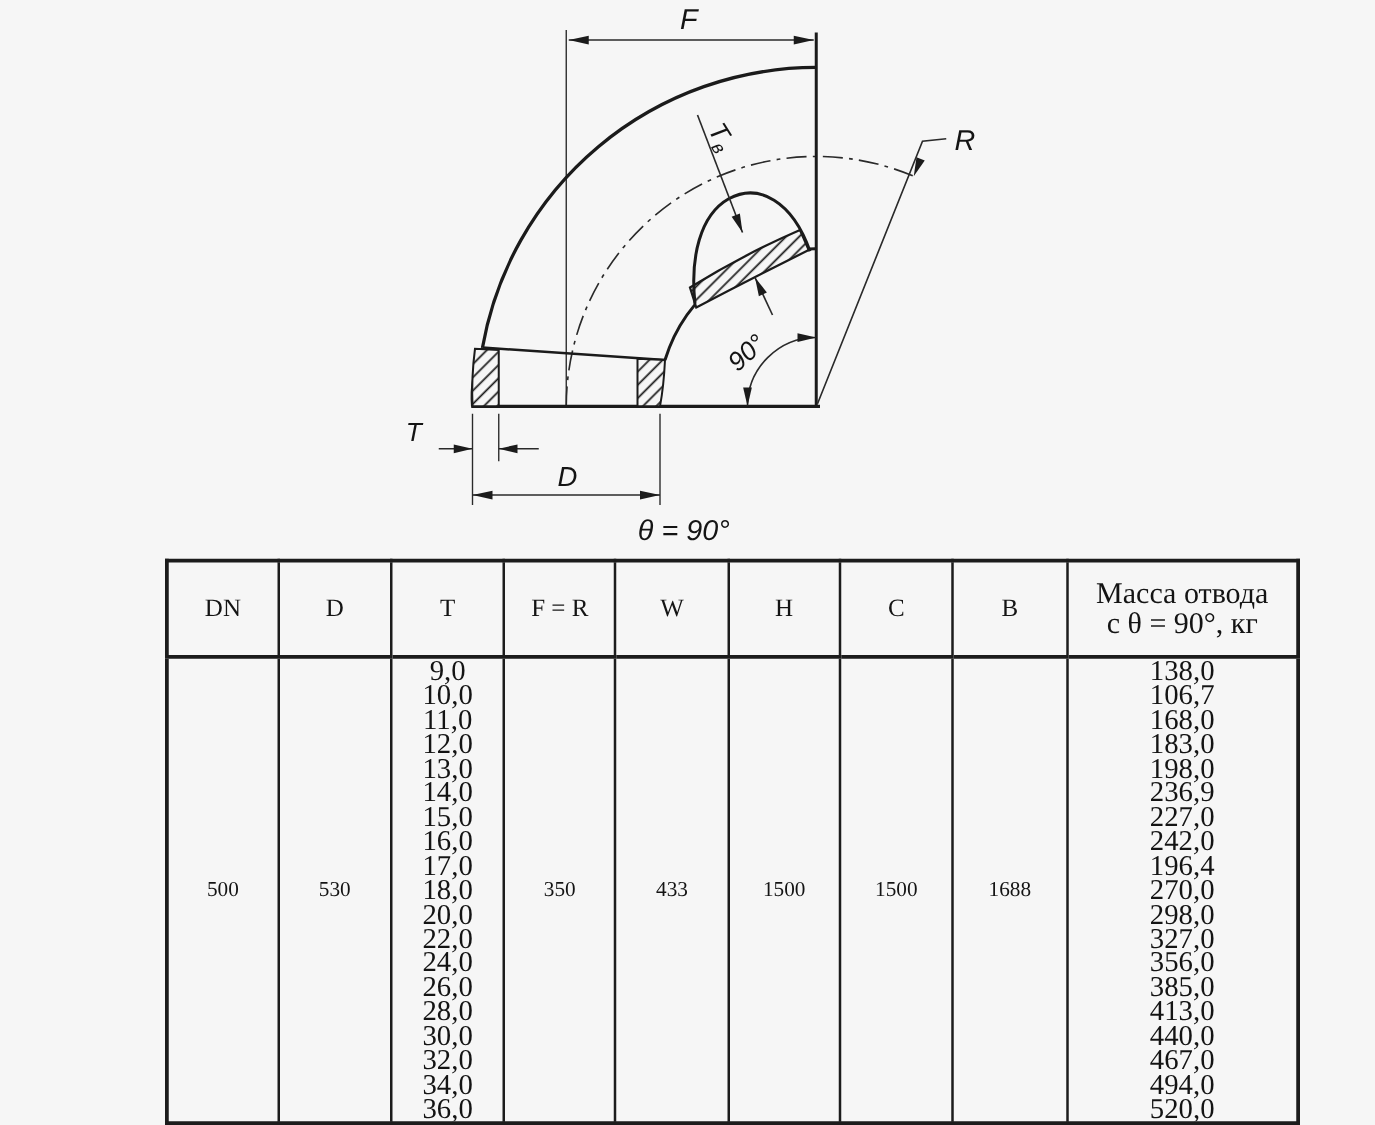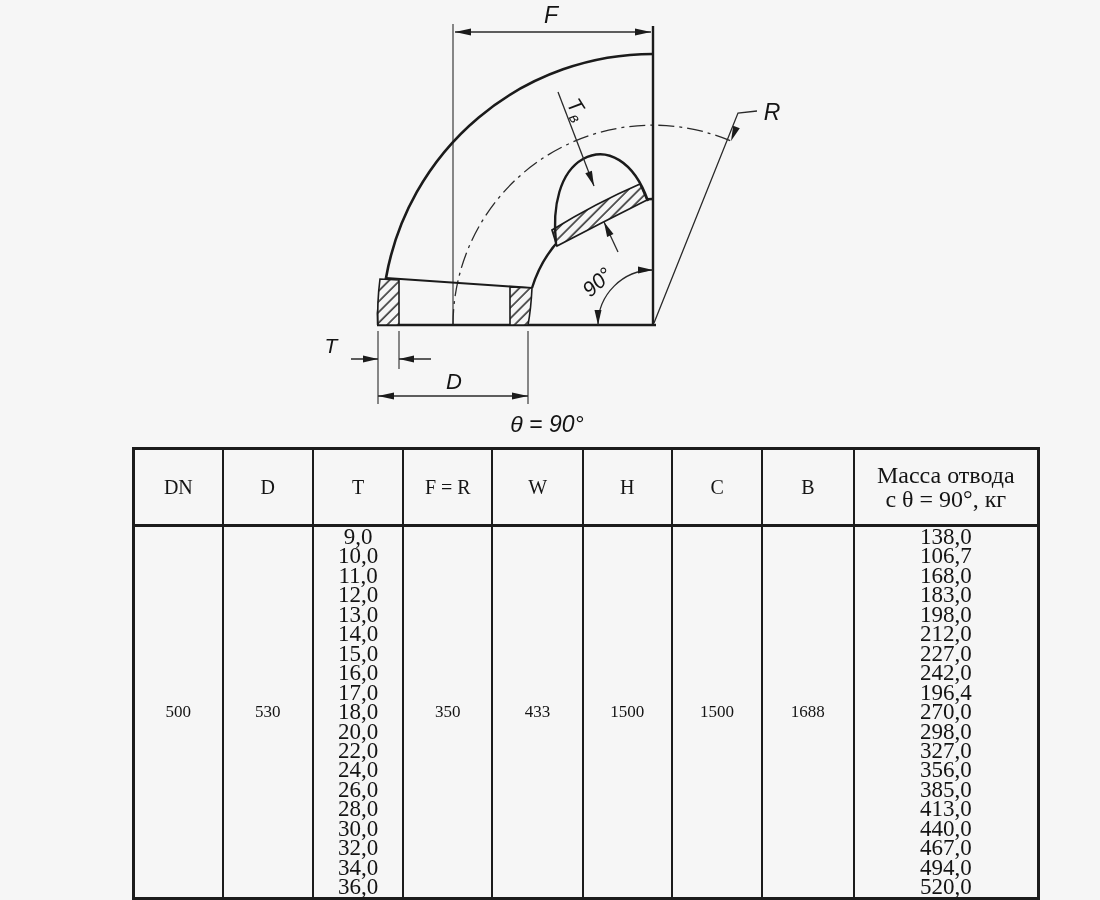--- a/index.html
+++ b/index.html
@@ -163,21 +163,21 @@
           <td>433</td>
           <td>1500</td>
           <td>1500</td>
           <td>1688</td>
           <td class="num-list">
               <div>138,0</div>
               <div>106,7</div>
               <div>168,0</div>
               <div>183,0</div>
               <div>198,0</div>
-              <div>212,0</div>
+              <div>236,9</div>
               <div>227,0</div>
               <div>242,0</div>
               <div>196,4</div>
               <div>270,0</div>
               <div>298,0</div>
               <div>327,0</div>
               <div>356,0</div>
               <div>385,0</div>
               <div>413,0</div>
               <div>440,0</div>

